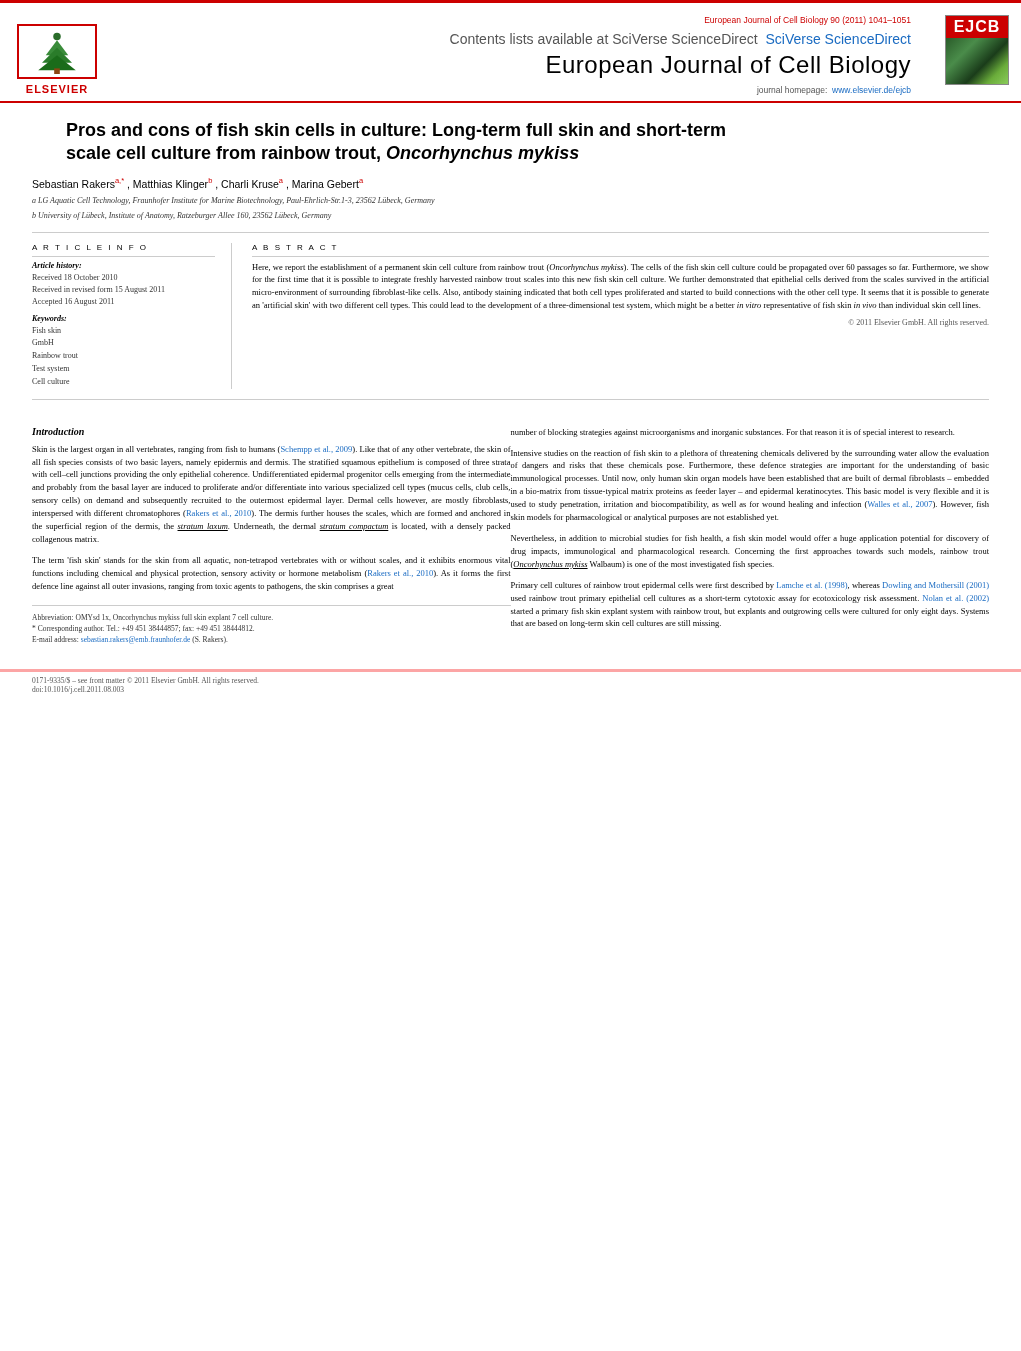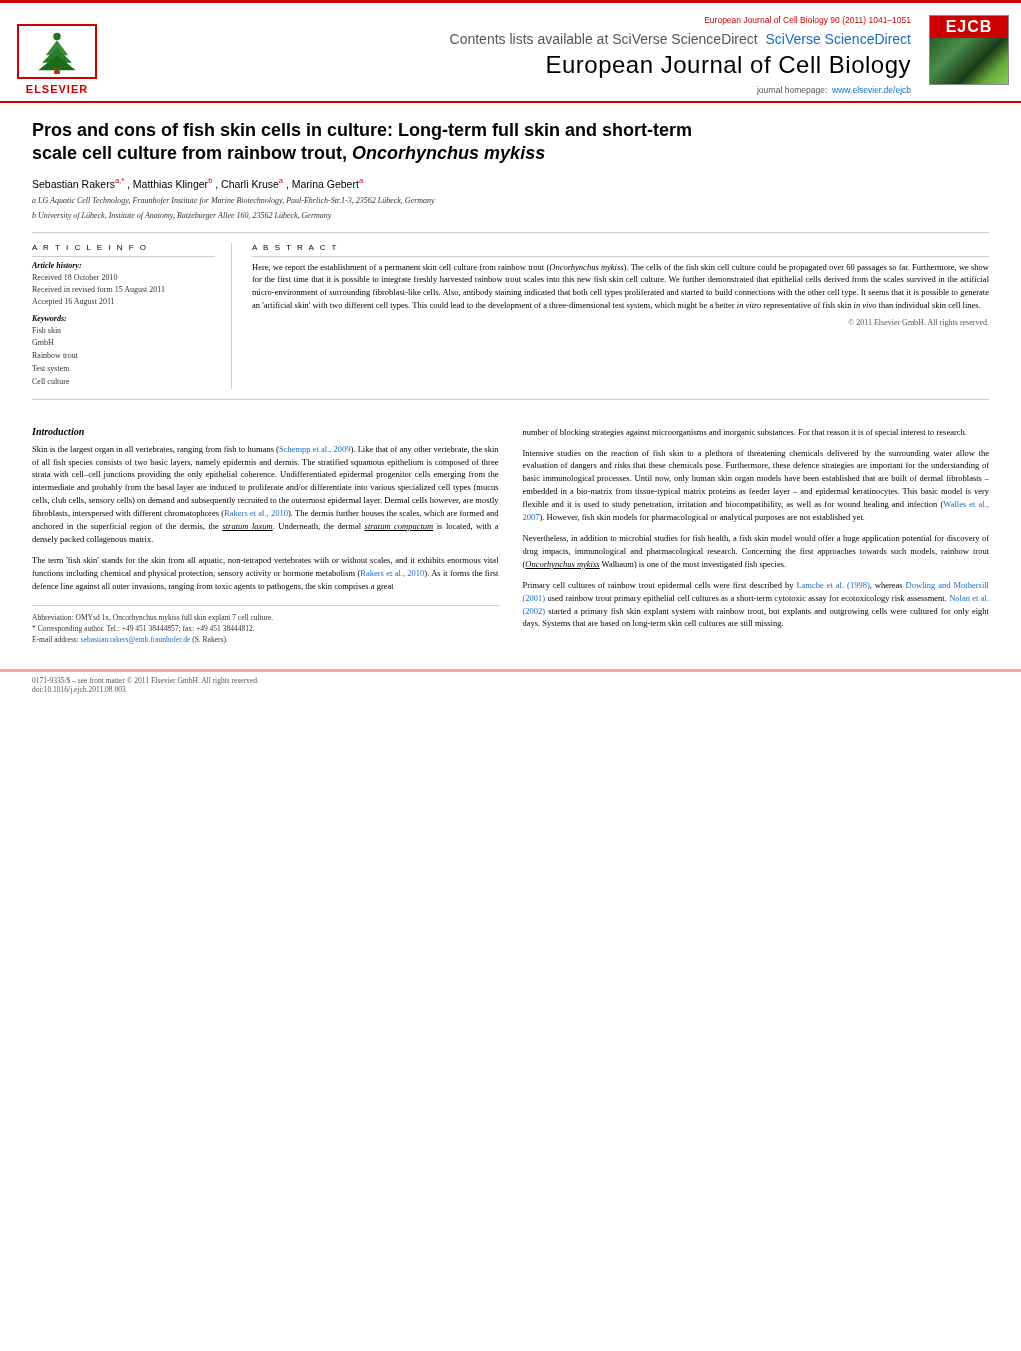--- a/index.html
+++ b/index.html
@@ -95,21 +95,21 @@
 
     .ejcb-logo {
       min-width: 90px;
       display: flex;
       align-items: flex-start;
       justify-content: flex-end;
       padding-top: 4px;
     }
 
     .ejcb-box {
-      width: 80px;
+      width: 64px;
       height: 70px;
       border: 1.5px solid #888;
       display: flex;
       flex-direction: column;
       overflow: hidden;
       position: relative;
     }
 
     .ejcb-badge {
       background: #c00;
@@ -132,20 +132,21 @@
       padding: 16px 32px 16px 32px;
     }
 
     .article-title {
       font-size: 18px;
       font-weight: bold;
       font-family: Arial, sans-serif;
       color: #000;
       margin-bottom: 10px;
       line-height: 1.3;
+      margin-left: 34px;
     }
 
     .article-title .italic {
       font-style: italic;
     }
 
     .authors {
       font-size: 10.5px;
       color: #000;
       margin-bottom: 6px;
@@ -245,21 +246,20 @@
       margin-top: 6px;
     }
 
     
     .body-section {
       padding: 0 32px 16px 32px;
     }
 
     .two-col {
       display: flex;
-      gap: 24px;
     }
 
     .col-left {
       flex: 1;
     }
 
     .col-right {
       flex: 1;
     }
 
@@ -456,16 +456,16 @@
 
         <div class="body-text">
           Primary cell cultures of rainbow trout epidermal cells were first described by <a href="#">Lamche et al. (1998)</a>, whereas <a href="#">Dowling and Mothersill (2001)</a> used rainbow trout primary epithelial cell cultures as a short-term cytotoxic assay for ecotoxicology risk assessment. <a href="#">Nolan et al. (2002)</a> started a primary fish skin explant system with rainbow trout, but explants and outgrowing cells were cultured for only eight days. Systems that are based on long-term skin cell cultures are still missing.
         </div>
       </div>
     </div>
   </div>
 
   <div class="bottom-bar">
     <div>0171-9335/$ – see front matter © 2011 Elsevier GmbH. All rights reserved.</div>
-    <div>doi:10.1016/j.ejcb.2011.08.003</div>
+    <div>doi:10.1016/j.cell.2011.08.003</div>
   </div>
 
 </div>
 
 </body></html>

